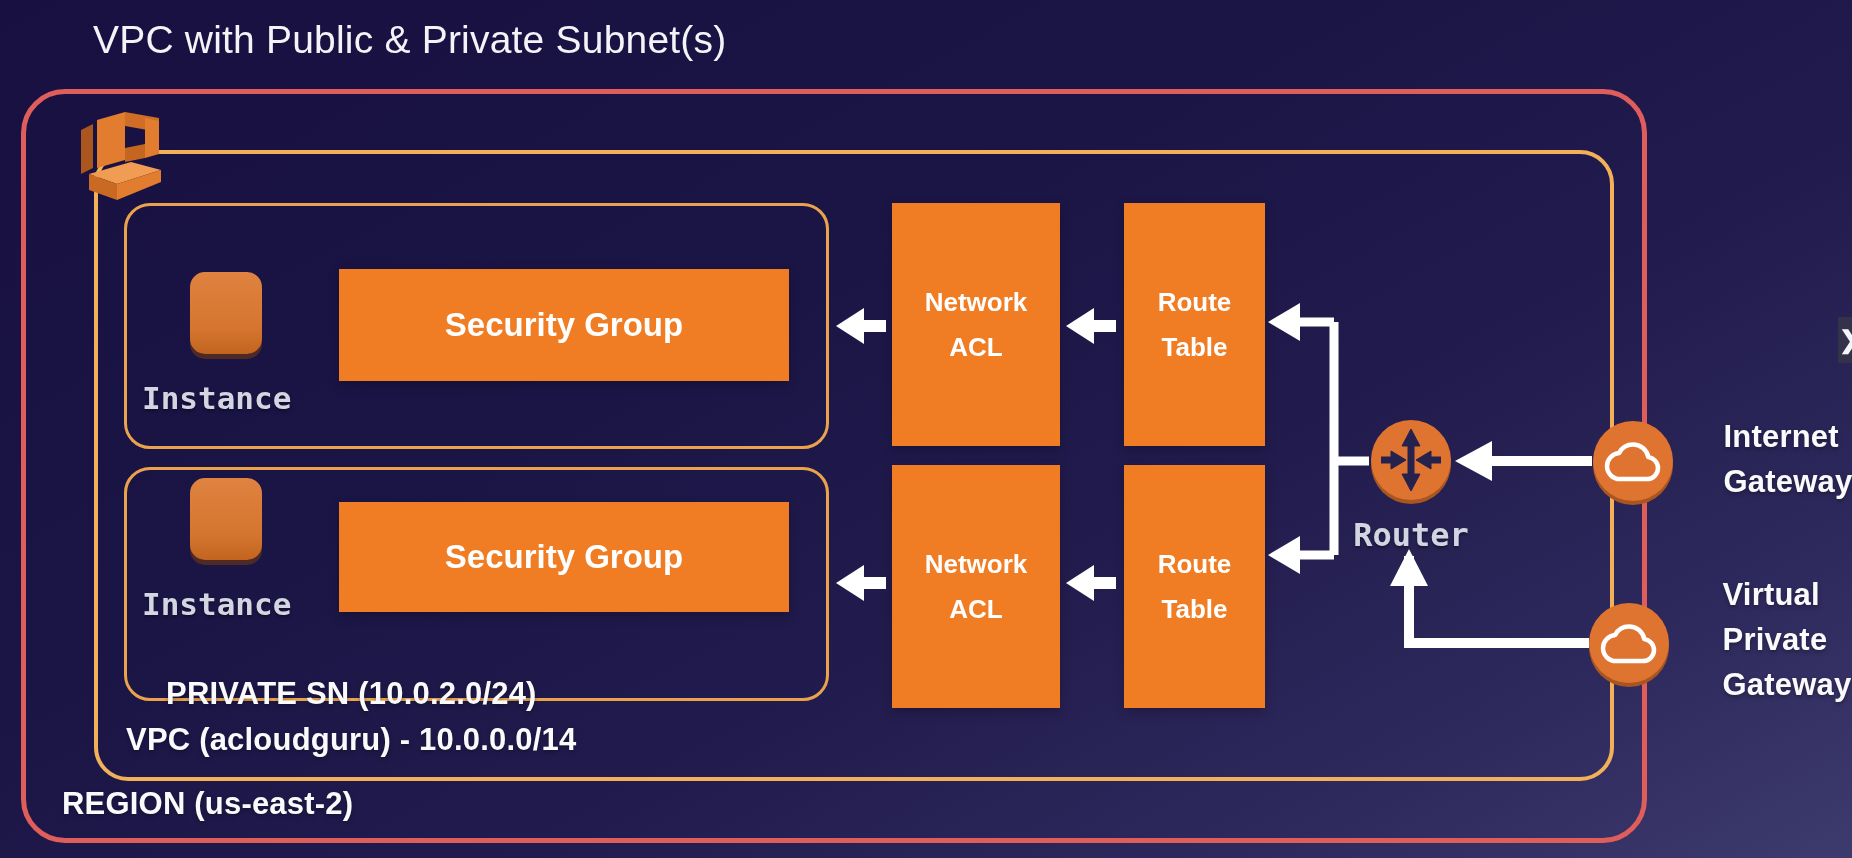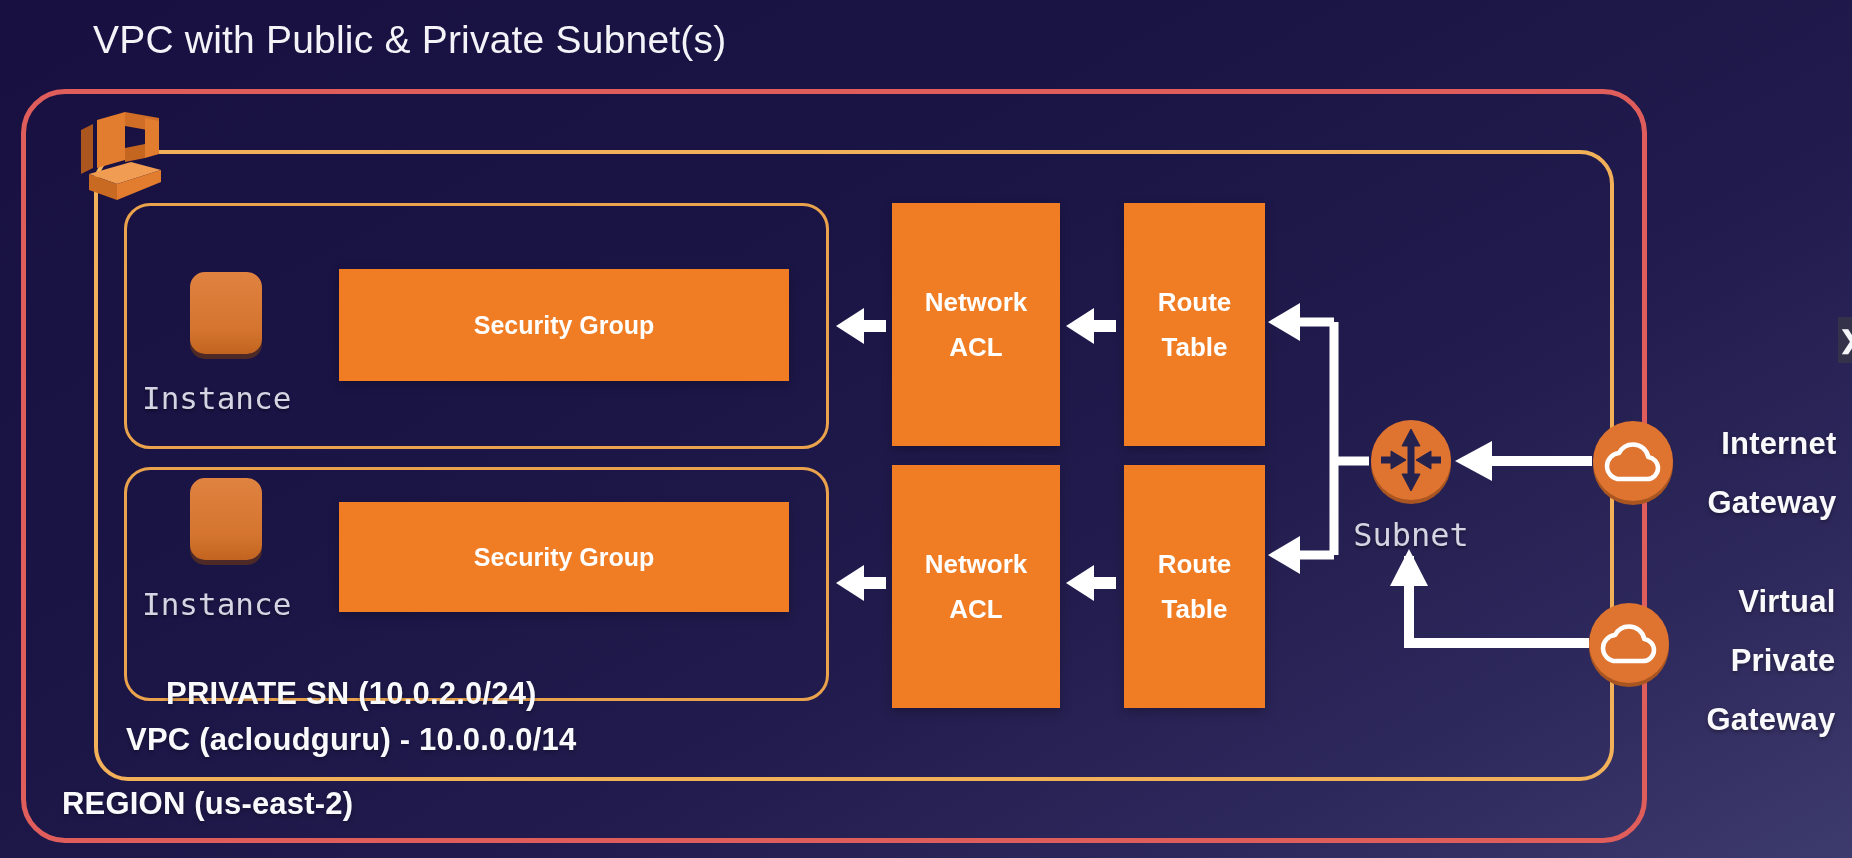--- a/index.html
+++ b/index.html
@@ -16,53 +16,53 @@
     border:5px solid #df5e5b; border-radius:44px;}
   #vpc-box{left:94px; top:150px; width:1512px; height:623px;
     border:4px solid #f2b159; border-radius:34px;}
   .subnet-box{left:124px; width:699px; border:3px solid #eaa34c; border-radius:26px;}
   #public-subnet-box{top:203px; height:240px;}
   #private-subnet-box{top:467px; height:228px;}
 
   
   .lbl{color:#fafafc; font-weight:700; font-size:31px; letter-spacing:.2px;
     text-shadow:0 2px 4px rgba(0,0,0,.35);}
-  .mono{font-family:"DejaVu Sans Mono", monospace; color:#d3d5e2; font-weight:400;
+  .mono{font-family:"DejaVu Sans Mono", monospace; color:#d3d5e2; font-weight:700;
     font-size:31px; text-shadow:0 2px 3px rgba(0,0,0,.4);}
   #page-title{left:93px; top:18px; color:#f3f3f8; font-size:39px; font-weight:500;
     letter-spacing:.2px;}
   #public-subnet-label{left:144px; top:216px;}
   #private-subnet-label{left:166px; top:676px;}
   #vpc-label{left:126px; top:722px;}
   #region-label{left:62px; top:786px;}
   #instance-label-public{left:142px; top:380px;}
   #instance-label-private{left:142px; top:586px;}
 
   
   .orange-box{background:#f07c23; display:flex; align-items:center; justify-content:center;
     text-align:center; color:#ffffff; font-weight:700; box-shadow:0 4px 10px rgba(0,0,0,.25);}
-  .sg-box{left:339px; width:450px; font-size:25px;}
+  .sg-box{left:339px; width:450px; font-size:33px;}
   #sg-public{top:269px; height:112px;}
   #sg-private{top:502px; height:110px;}
   .col-box{font-size:26px; line-height:45px;}
   #nacl-public{left:892px; top:203px; width:168px; height:243px;}
   #rt-public{left:1124px; top:203px; width:141px; height:243px;}
   #nacl-private{left:892px; top:465px; width:168px; height:243px;}
   #rt-private{left:1124px; top:465px; width:141px; height:243px;}
 
   
   .instance-icon{left:190px; width:72px; height:82px; border-radius:15px;
     background:linear-gradient(180deg,#e08340 0%,#d4742f 70%,#c2641f 100%);
     box-shadow:0 5px 0 rgba(120,60,15,.55);}
   #instance-icon-public{top:272px;}
   #instance-icon-private{top:478px;}
 
   
   #router-label{left:1411px; top:516px; transform:translateX(-50%); font-size:32px;}
-  .gw-label{transform:translateX(-50%); text-align:right; line-height:59px;}
+  .gw-label{transform:translateX(-50%); text-align:left; line-height:45px;margin-left:16px;}
   #igw-label{left:1772px; top:414px;}
   #vpg-label{left:1771px; top:572px;}
 
   
   #next-button{left:1838px; top:317px; width:14px; height:46px; background:#34324b;
     color:#f5f6fa; font-size:24px; font-weight:700; display:flex; align-items:center;
     justify-content:flex-start; padding-left:1px; cursor:pointer; overflow:hidden;}
 
   
   #overlay{left:0; top:0; width:1852px; height:858px; pointer-events:none;}
@@ -92,21 +92,21 @@
   <div class="abs orange-box sg-box" id="sg-private">Security Group</div>
   <div class="abs orange-box col-box preline" id="nacl-public">Network
 ACL</div>
   <div class="abs orange-box col-box preline" id="rt-public">Route
 Table</div>
   <div class="abs orange-box col-box preline" id="nacl-private">Network
 ACL</div>
   <div class="abs orange-box col-box preline" id="rt-private">Route
 Table</div>
 
-  <div class="abs mono" id="router-label">Subnet</div>
+  <div class="abs mono" id="router-label">Router</div>
   <div class="abs lbl gw-label preline" id="igw-label">Internet
 Gateway</div>
   <div class="abs lbl gw-label preline" id="vpg-label">Virtual
 Private
 Gateway</div>
 
   <div class="abs" id="next-button">❯</div>
 
   <svg class="abs" id="overlay" viewBox="0 0 1852 858" xmlns="http://www.w3.org/2000/svg">
 

